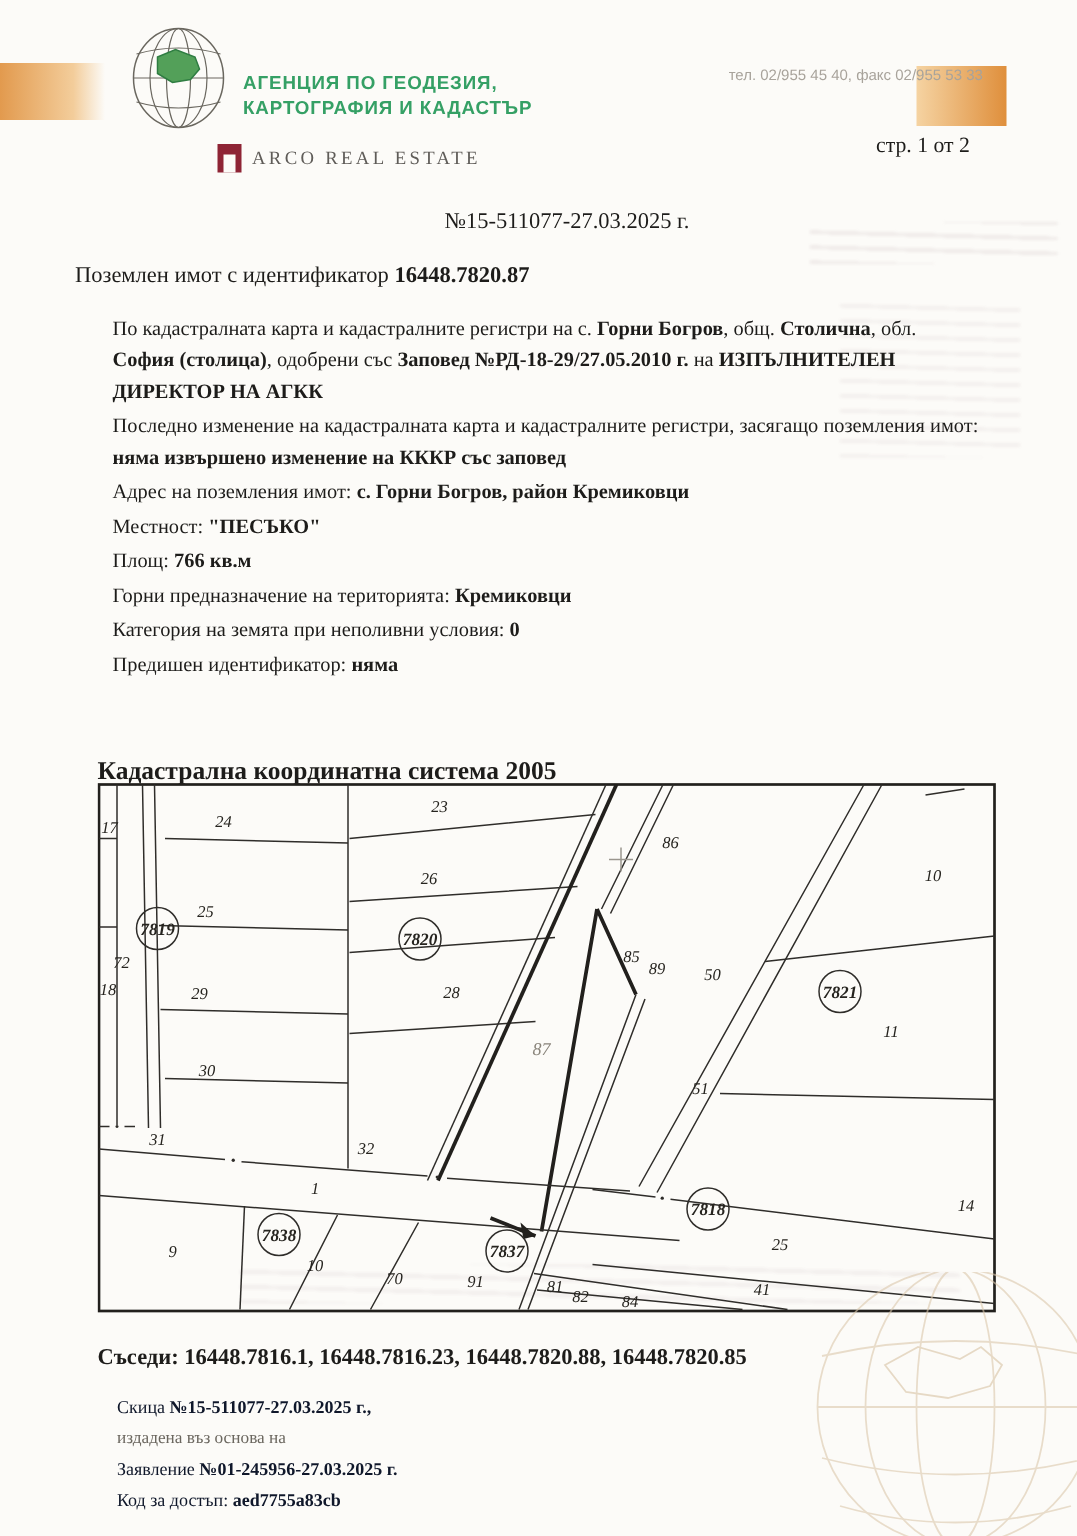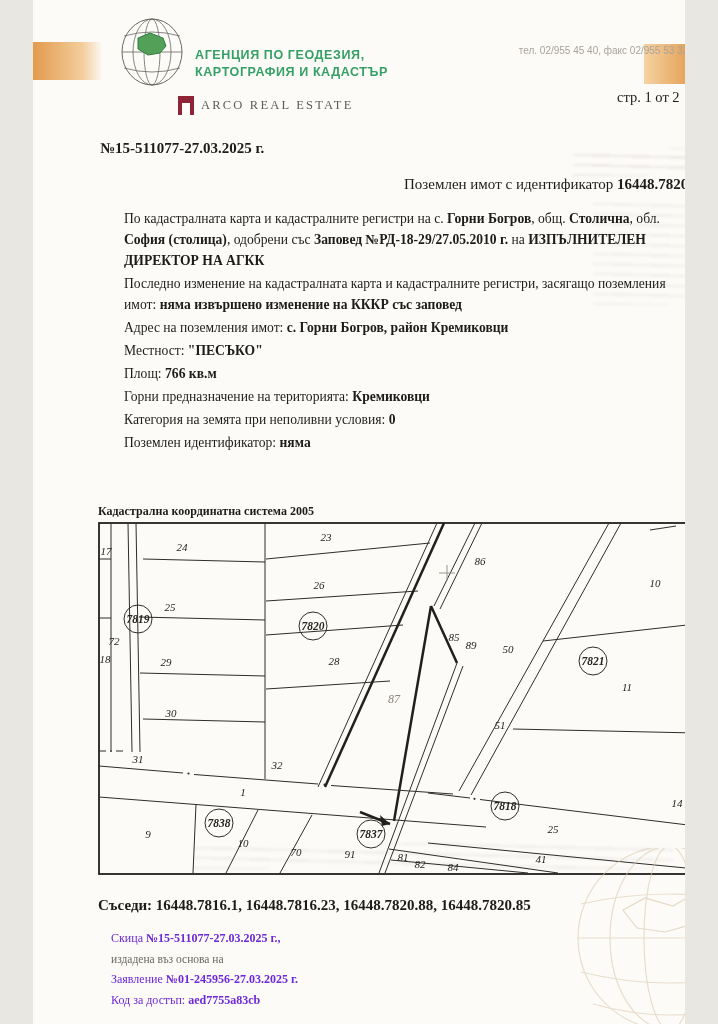--- a/index.html
+++ b/index.html
@@ -1,44 +1,44 @@
 <!DOCTYPE html>
 <html><head>
 <meta charset="utf-8">
 <style>
   html,body{margin:0;padding:0;background:#e9e7e2;}
-  .page{position:relative;width:652px;height:1024px;margin:0 auto;background:#fcfbf8;
+  .page{position:relative;width:718px;height:1024px;margin:0 auto;background:#fcfbf8;
         overflow:hidden;font-family:"Liberation Serif",serif;color:#1d1c1a;}
   .abs{position:absolute;}
   .b{font-weight:bold;}
   
   .bar-left{left:0;top:42px;width:70px;height:38px;
             background:linear-gradient(90deg,#e29a4e 0%,#f3cd9b 70%,rgba(243,205,155,0) 100%);}
   .bar-right{left:611px;top:44px;width:60px;height:40px;
             background:linear-gradient(90deg,#f5d3a2 0%,#df8f3c 100%);}
   .agency-name{left:162px;top:47px;width:230px;font-family:"Liberation Sans",sans-serif;
             font-weight:bold;color:#35a065;font-size:12.5px;line-height:17px;letter-spacing:.6px;}
   .addr{left:448px;top:44px;width:245px;text-align:center;font-family:"Liberation Sans",sans-serif;
             color:#a8a39b;font-size:10px;line-height:13.5px;}
   .pageno{left:584px;top:89px;font-size:14.5px;}
   .arco{left:145px;top:96px;display:flex;align-items:center;gap:7px;}
   .arco-icon{width:16px;height:19px;background:#8e2435;position:relative;}
   .arco-icon:before{content:"";position:absolute;left:4px;top:7px;width:8px;height:12px;background:#fcfbf8;}
   .arco-text{font-size:12.5px;letter-spacing:2.2px;color:#5f5c58;}
   .doc-title{left:310px;top:105px;font-size:17.5px;font-weight:bold;letter-spacing:.5px;}
-  .doc-number{left:67px;top:140px;width:600px;text-align:left;font-size:15px;font-weight:bold;}
-  .subject-line{left:74px;top:176px;width:600px;text-align:right;font-size:15px;}
+  .doc-number{left:78px;top:140px;width:600px;text-align:center;font-size:15px;font-weight:normal;}
+  .subject-line{left:50px;top:176px;width:600px;text-align:left;font-size:15px;}
   
   .bodytext{left:75px;top:208px;width:578px;font-size:13.6px;line-height:21px;}
-  .bodytext p{margin:0 0 2px 16px;}
-  .map-caption{left:65px;top:504px;font-size:12px;font-weight:bold;}
+  .bodytext p{margin:0 0 2px 0;}
+  .map-caption{left:65px;top:504px;font-size:17px;font-weight:bold;}
   .map-wrap{left:65px;top:521px;width:600px;height:358px;}
   .scale{left:255px;top:874px;width:240px;text-align:center;font-size:16px;font-weight:bold;letter-spacing:1px;}
   .neighbors{left:65px;top:897px;font-size:15px;}
-  .foot{left:78px;font-size:12px;color:#6d28d9;}
+  .foot{left:78px;font-size:12px;color:#0f172a;}
   .f1{top:931px;} .f2{top:953px;font-size:11.5px;color:#6b675f;} .f3{top:972px;} .f4{top:993px;}
   
   .ln{stroke:#2f2d2a;stroke-width:1;fill:none;}
   .thick{stroke:#22201d;stroke-width:2.5;fill:none;}
   .border{stroke:#22201d;stroke-width:1.8;fill:none;}
   .cross{stroke:#9a968e;stroke-width:1;fill:none;}
   .dot{fill:#2f2d2a;}
   .plbl{font-family:"Liberation Serif",serif;font-style:italic;font-size:11px;fill:#26241f;text-anchor:middle;}
   .plbl.dim{fill:#8a857c;font-size:12px;}
   .pcirc-t{font-family:"Liberation Serif",serif;font-style:italic;font-weight:bold;font-size:11.5px;
@@ -88,21 +88,21 @@
   <div class="abs ghost" style="left:160px;top:843px;width:480px;height:26px;opacity:.8"></div>
 
   <div class="abs bodytext">
     <p><span>По кадастралната карта и кадастралните регистри на с. </span><span class="b">Горни Богров</span><span>, общ. </span><span class="b">Столична</span><span>, обл. </span><span class="b">София (столица)</span><span>, одобрени със </span><span class="b">Заповед №РД-18-29/27.05.2010 г.</span><span> на </span><span class="b">ИЗПЪЛНИТЕЛЕН ДИРЕКТОР НА АГКК</span></p>
     <p><span>Последно изменение на кадастралната карта и кадастралните регистри, засягащо поземления имот: </span><span class="b">няма извършено изменение на КККР със заповед</span></p>
     <p><span>Адрес на поземления имот: </span><span class="b">с. Горни Богров, район Кремиковци</span></p>
     <p><span>Местност: </span><span class="b">"ПЕСЪКО"</span></p>
     <p><span>Площ: </span><span class="b">766 кв.м</span></p>
     <p><span>Горни предназначение на територията: </span><span class="b">Кремиковци</span></p>
     <p><span>Категория на земята при неполивни условия: </span><span class="b">0</span></p>
-    <p><span>Поземлен идентификатор: </span><span class="b">няма</span></p>
+    <p><span>Предишен идентификатор: </span><span class="b">няма</span></p>
   </div>
 
   <div class="abs map-caption">Кадастрална координатна система 2005</div>
 
   <svg class="abs map-wrap" viewBox="0 0 600 358">
     <g>
       <rect class="border" x="1" y="2" width="597" height="351"></rect>
       <path class="ln" d="M552,9 L578,5"></path>
     </g>
     <g>

